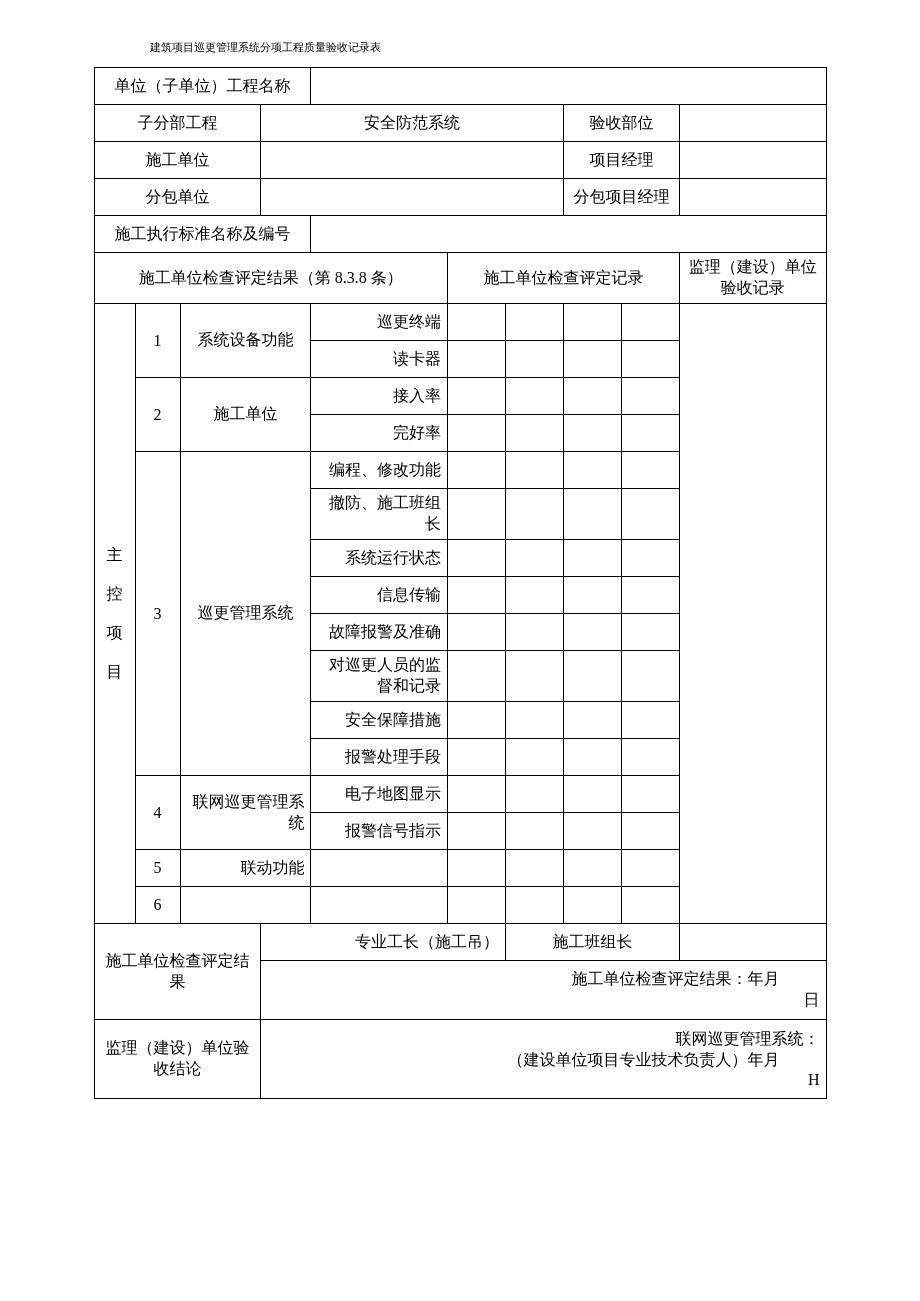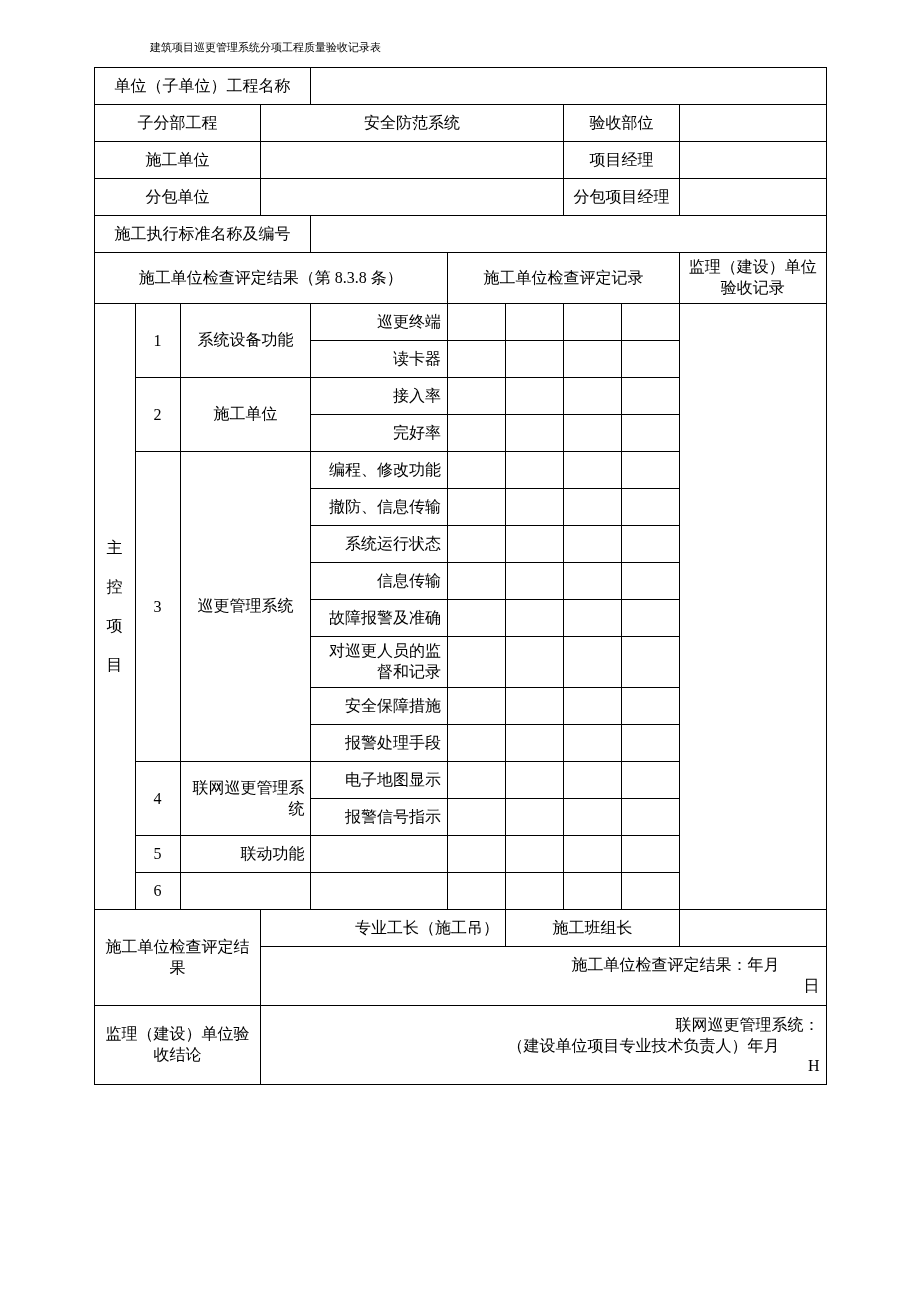--- a/index.html
+++ b/index.html
@@ -128,21 +128,21 @@
   <tr>
     <td rowspan="8">3</td>
     <td rowspan="8" colspan="2">巡更管理系统</td>
     <td colspan="2" class="left">编程、修改功能</td>
     <td></td>
     <td></td>
     <td></td>
     <td></td>
   </tr>
   <tr>
-    <td colspan="2" class="left">撤防、信息传输</td>
+    <td colspan="2" class="left">撤防、施工班组长</td>
     <td></td>
         <td></td>
         <td></td>
         <td></td>
   </tr>
   <tr>
     <td colspan="2" class="left">系统运行状态</td>
     <td></td>
         <td></td>
         <td></td>

